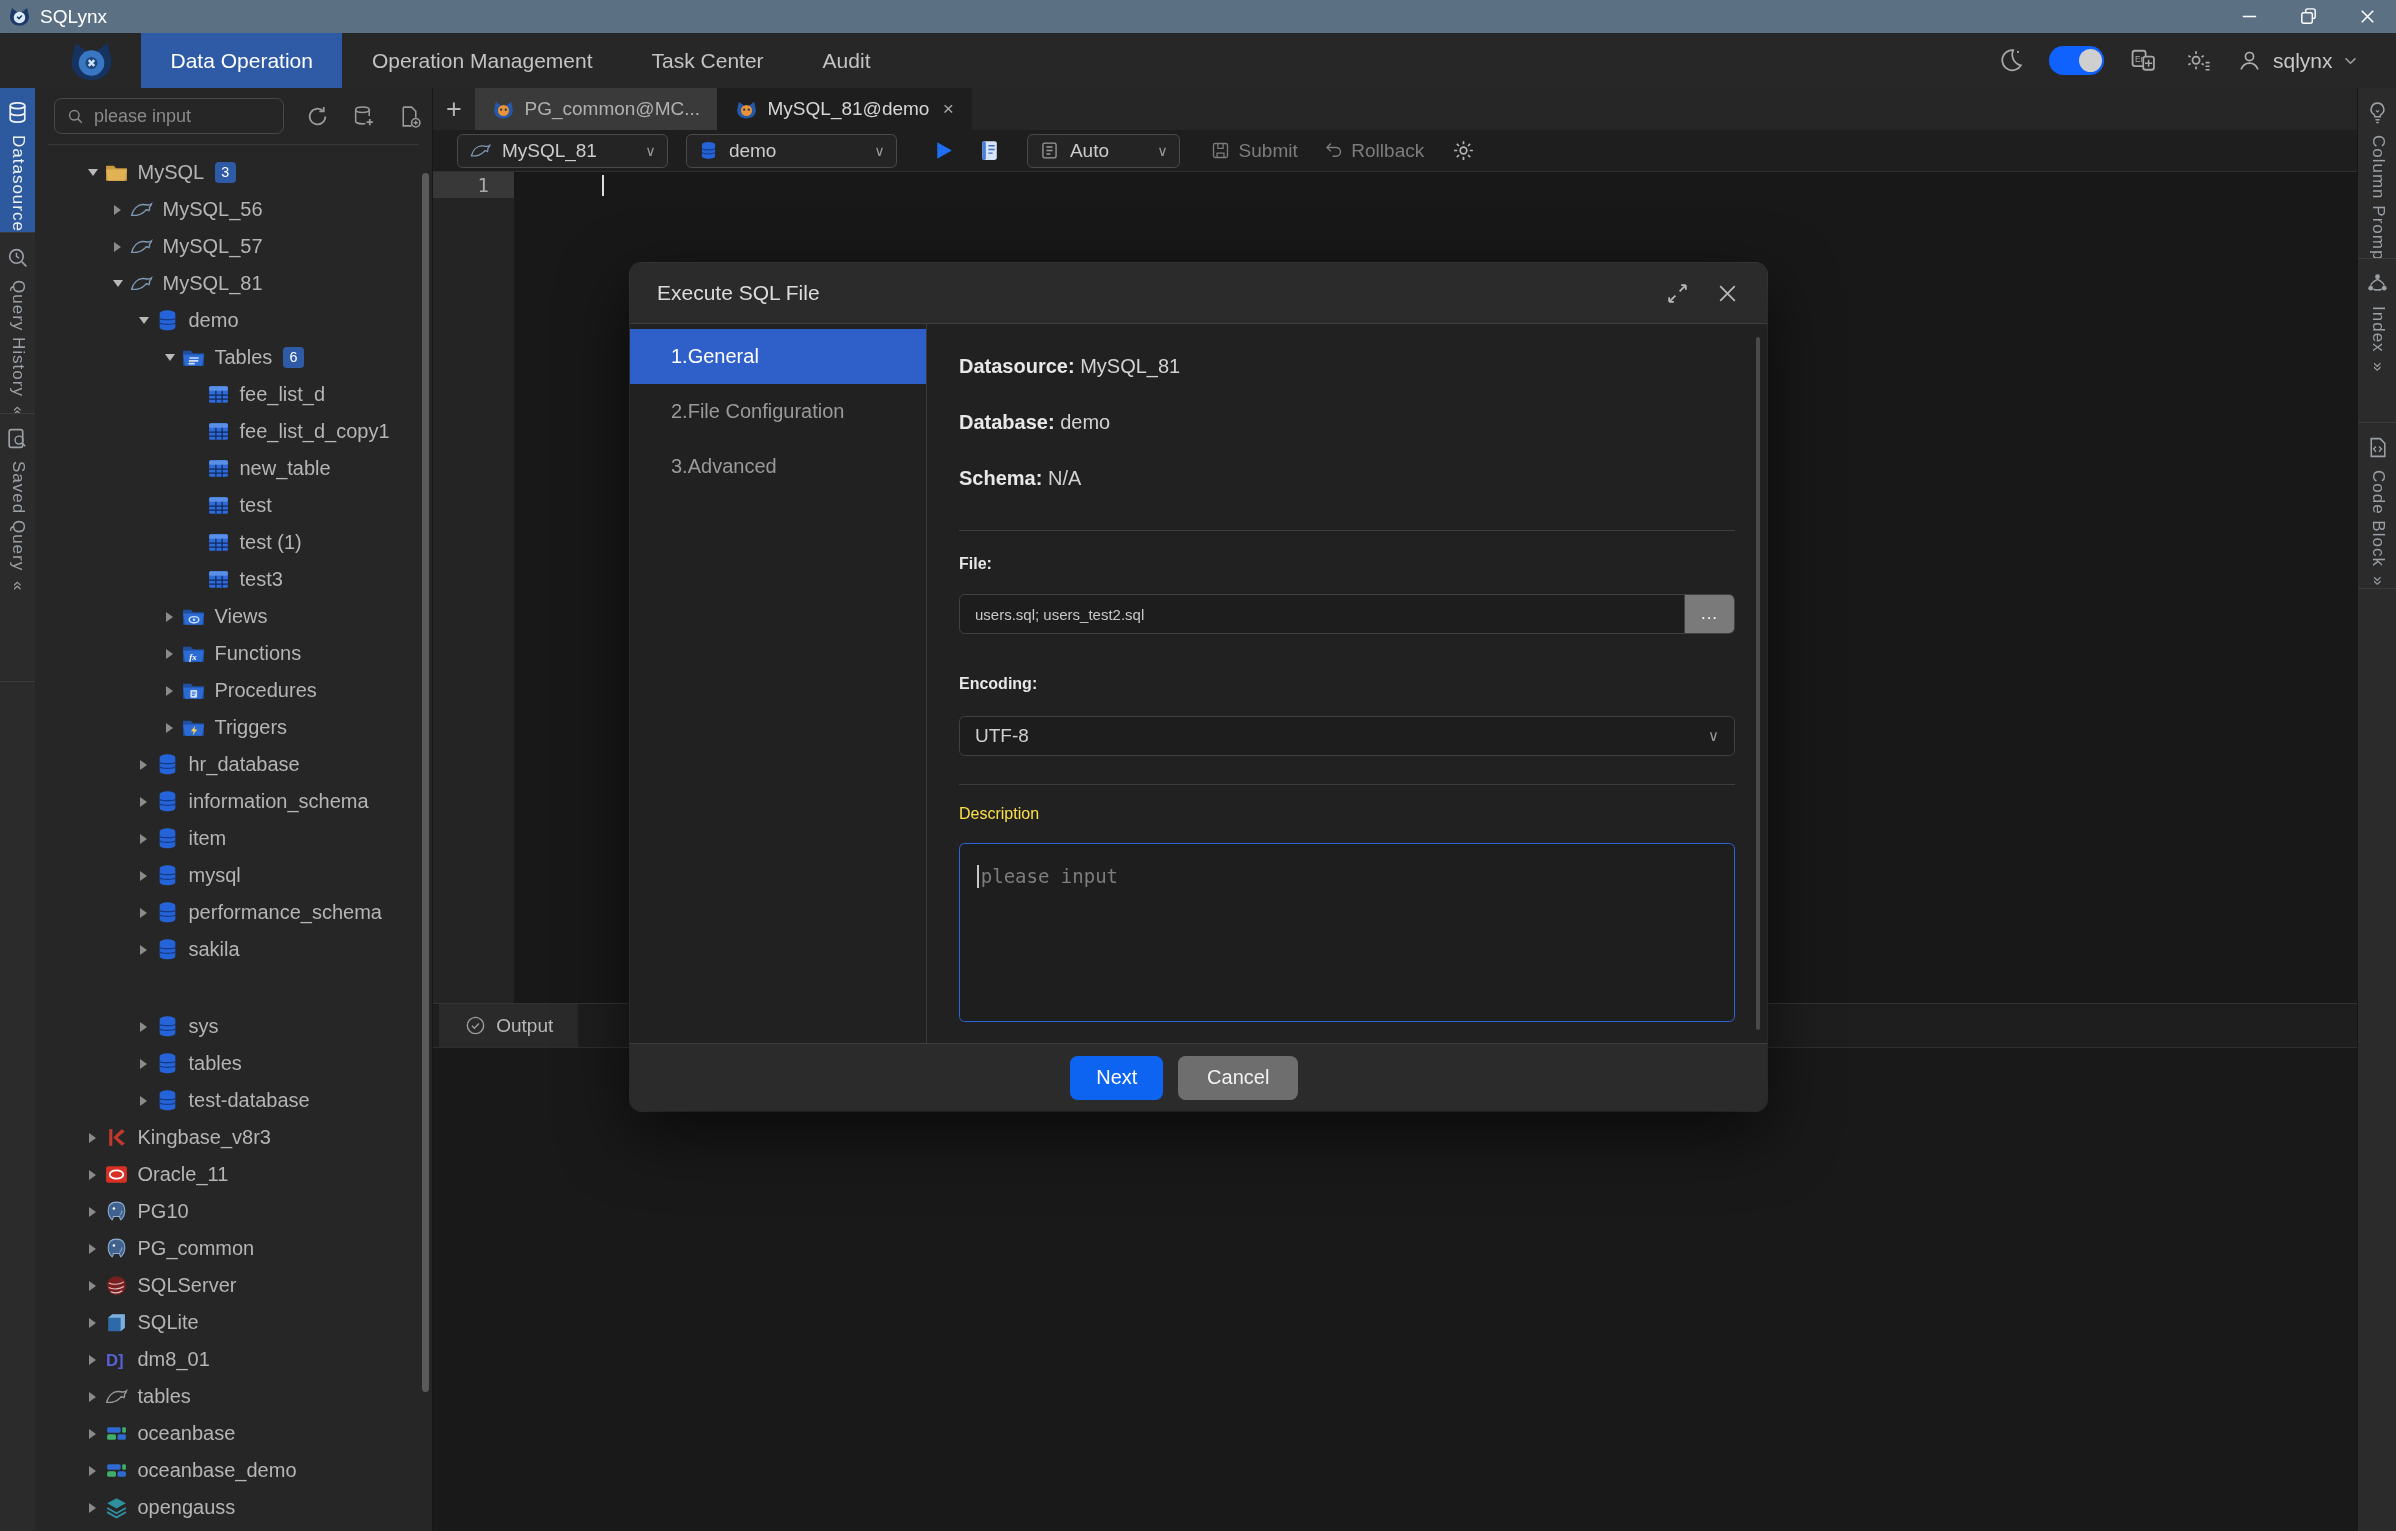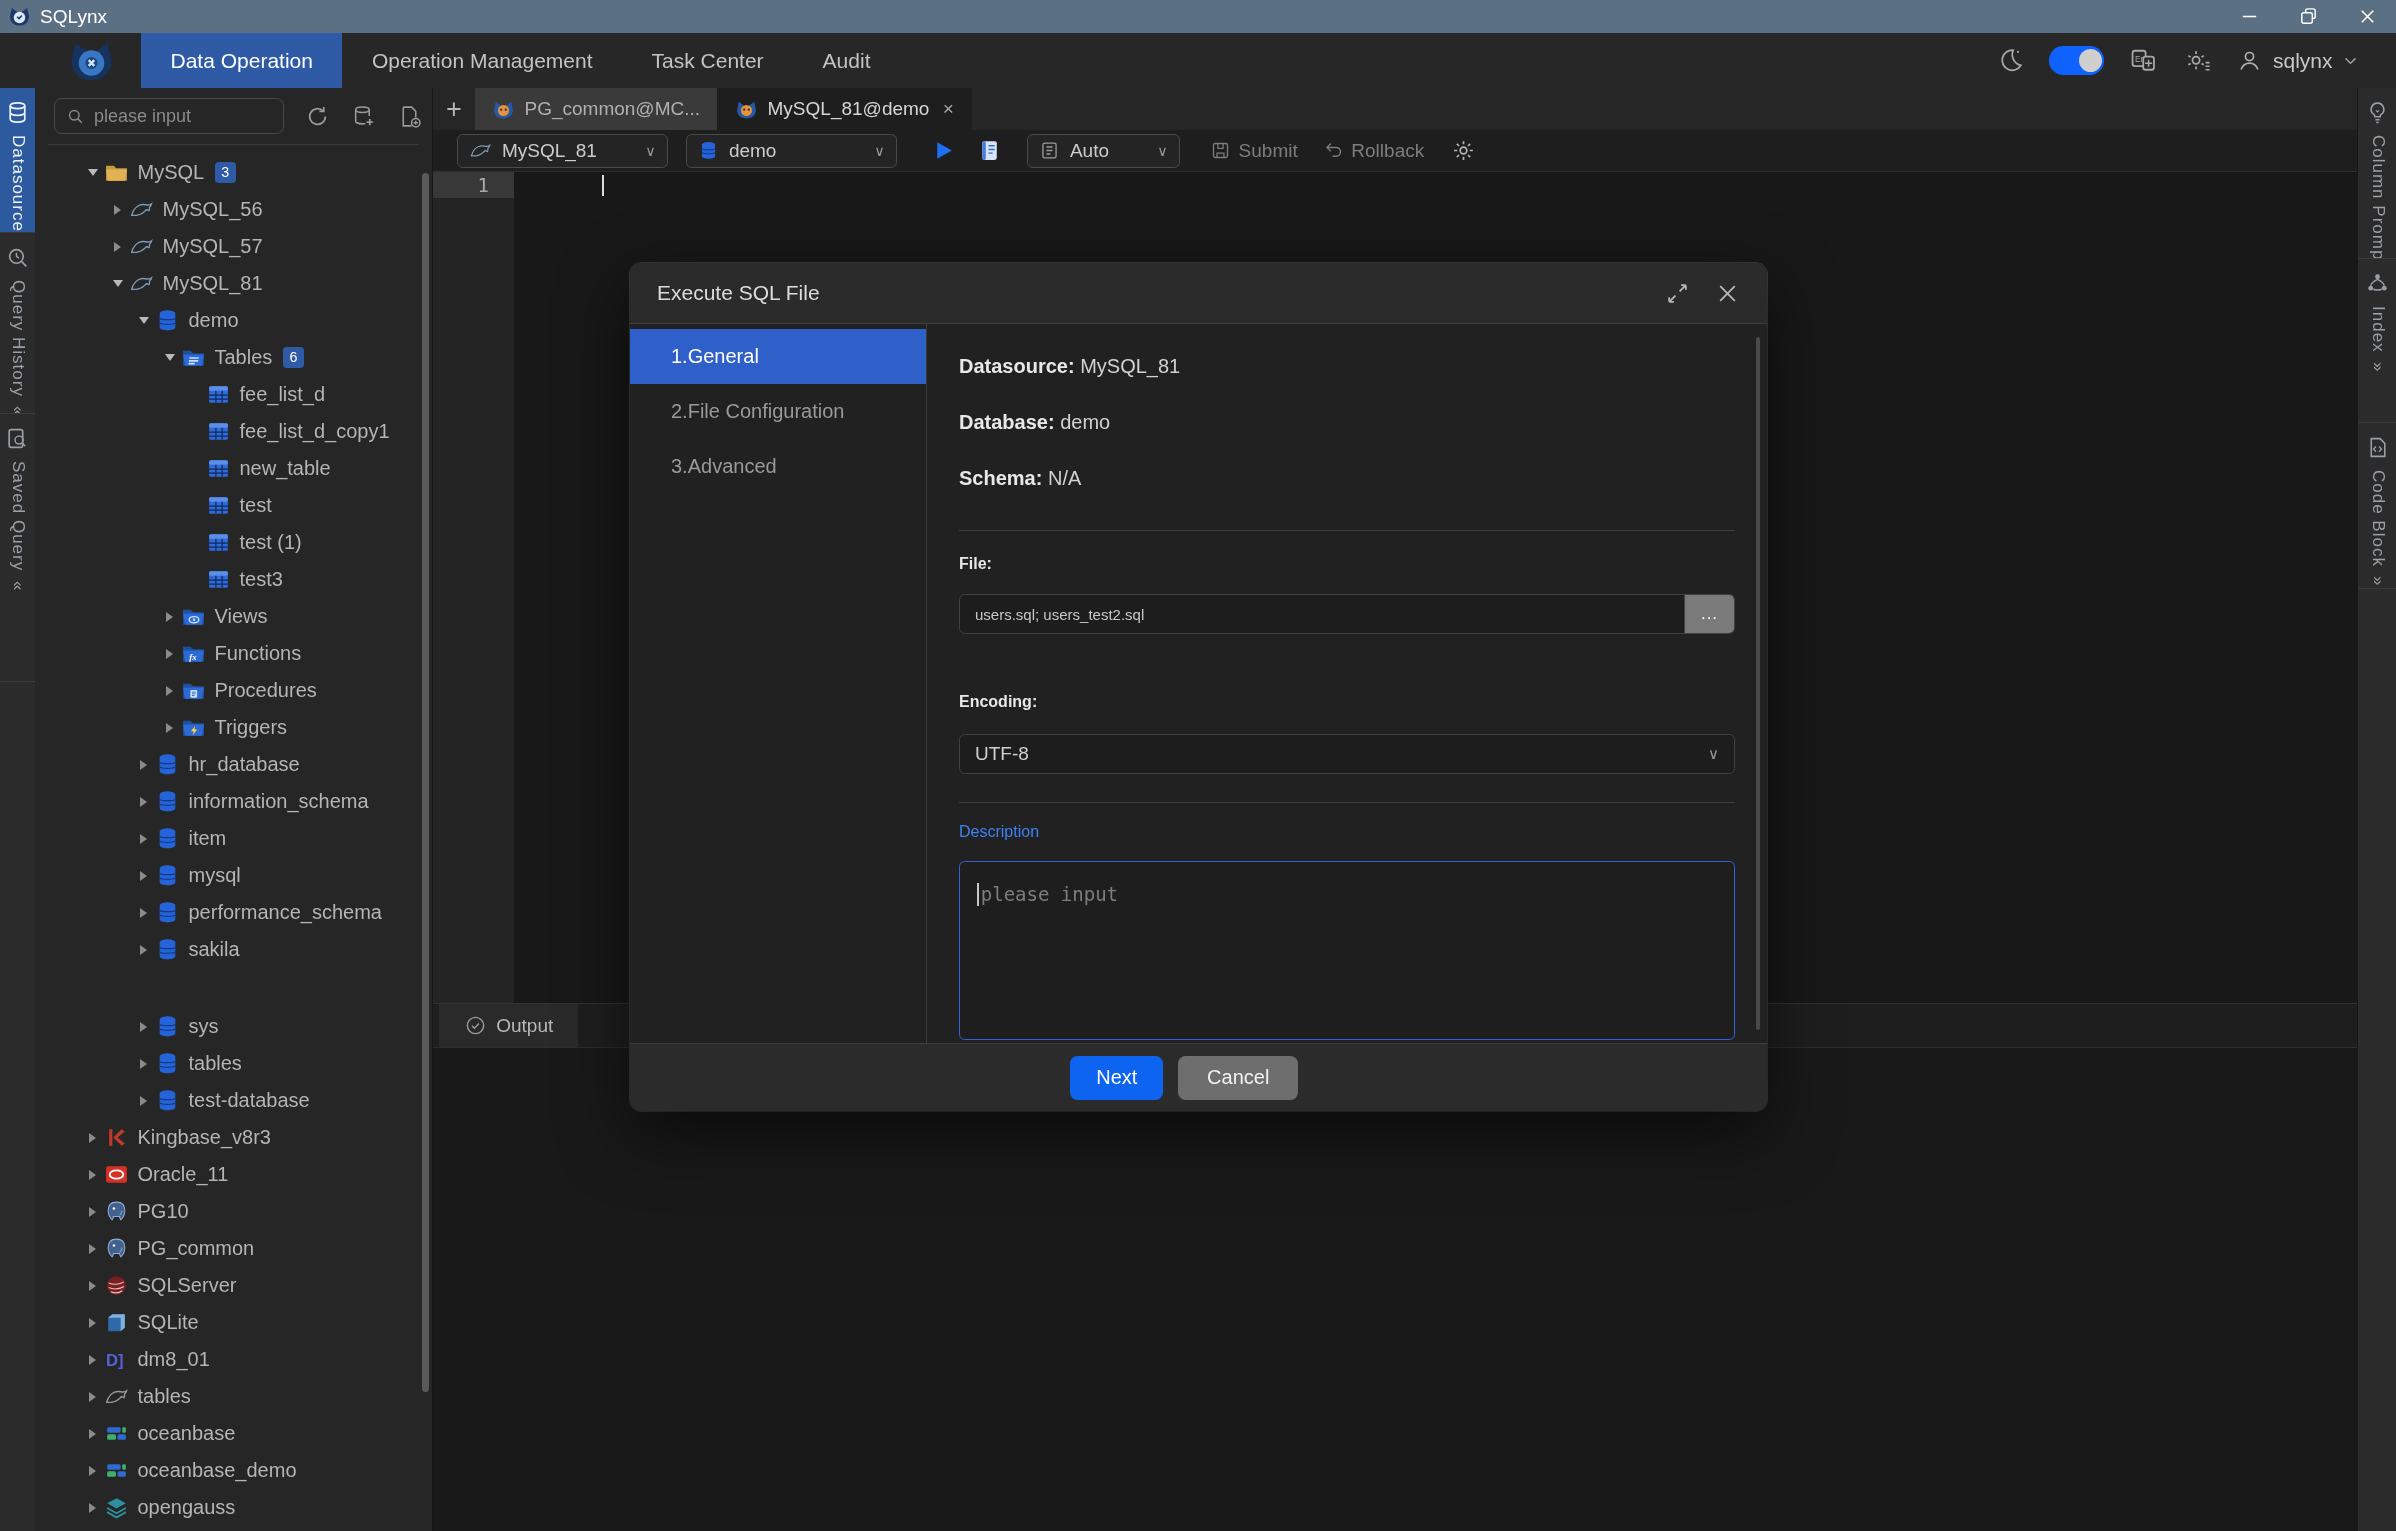--- a/index.html
+++ b/index.html
@@ -100,21 +100,21 @@
   .m-headbtns{margin-left:auto;display:flex;align-items:center;gap:25px;}
   .m-body{flex:1;display:flex;min-height:0;}
   .m-steps{width:297px;flex:none;border-right:1px solid #3a3a3a;padding-top:4.8px;box-sizing:border-box;}
   .m-step{height:55px;display:flex;align-items:center;padding-left:41px;font-size:20px;color:#9a9a9a;cursor:pointer;}
   .m-step.active{background:#2f5fc8;color:#fff;}
   .m-content{flex:1;position:relative;padding:0 32px 0 32px;box-sizing:border-box;overflow:hidden;}
   .m-row{font-size:20px;color:#d2d2d2;}
   .m-row b{color:#e8e8e8;font-weight:700;}
   .m-div{border-top:1px solid #3d3d3d;}
   .m-label{font-size:16px;font-weight:700;color:#e8e8e8;}
-  .m-label.plain{font-weight:500;color:#3b82f6;}
+  .m-label.plain{font-weight:500;color:#fde047;}
   .fileinput{height:38px;border:1px solid #414141;border-radius:5.7px;background:#1d1d1d;display:flex;
              align-items:stretch;overflow:hidden;}
   .fileinput .fval{flex:1;display:flex;align-items:center;padding:0 15px;font-size:15px;color:#c8c8c8;}
   .fbrowse{width:49px;background:#7a7a7a;color:#fff;display:flex;align-items:center;justify-content:center;
            font-size:17px;letter-spacing:1px;cursor:pointer;border-left:1px solid #414141;}
   .mselect{height:38px;border:1px solid #414141;border-radius:5.7px;background:#1d1d1d;display:flex;
            align-items:center;padding:0 15px;font-size:19px;color:#d0d0d0;cursor:pointer;}
   .mselect .chev{margin-left:auto;color:#9a9a9a;font-size:15px;}
   .mtextarea{height:179px;border:1.4px solid #2d64d8;border-radius:5.7px;background:#1e1e1e;
              padding:21px 17px;box-sizing:border-box;cursor:text;}
@@ -873,21 +873,21 @@
         <div class="m-row" style="margin-top:33px;">
           <b>Schema:</b>
           <span>N/A</span>
         </div>
         <div class="m-div" style="margin-top:40px;"></div>
         <div class="m-label" style="margin-top:24px;">File:</div>
         <div class="fileinput" style="margin-top:21px;">
           <span class="fval">users.sql; users_test2.sql</span>
           <span class="fbrowse">...</span>
         </div>
-        <div class="m-label" style="margin-top:59px;">Encoding:</div>
+        <div class="m-label" style="margin-top:41px;">Encoding:</div>
         <div class="mselect" style="margin-top:23px;">
           <span>UTF-8</span>
           <span class="chev">∨</span>
         </div>
         <div class="m-div" style="margin-top:27.6px;"></div>
         <div class="m-label plain" style="margin-top:20px;">Description</div>
         <div class="mtextarea" style="margin-top:20px;">
           <span class="ph">
             <span class="tcaret"></span>
             <span>please input</span>

